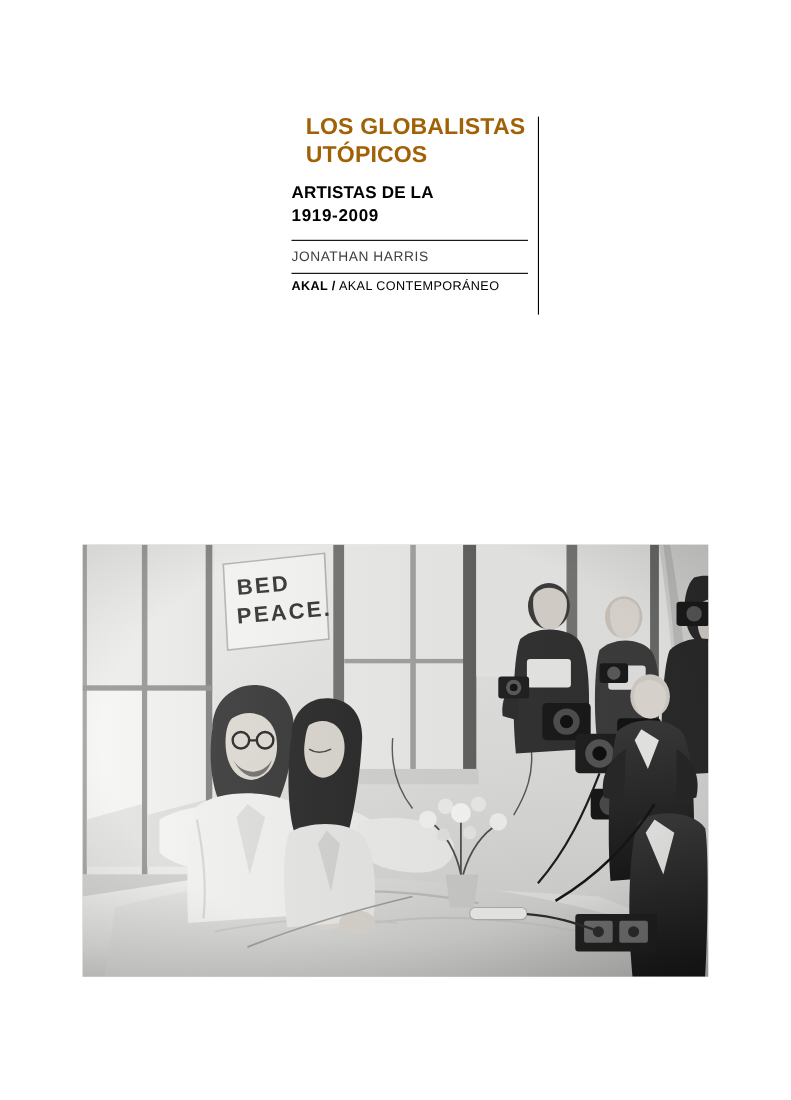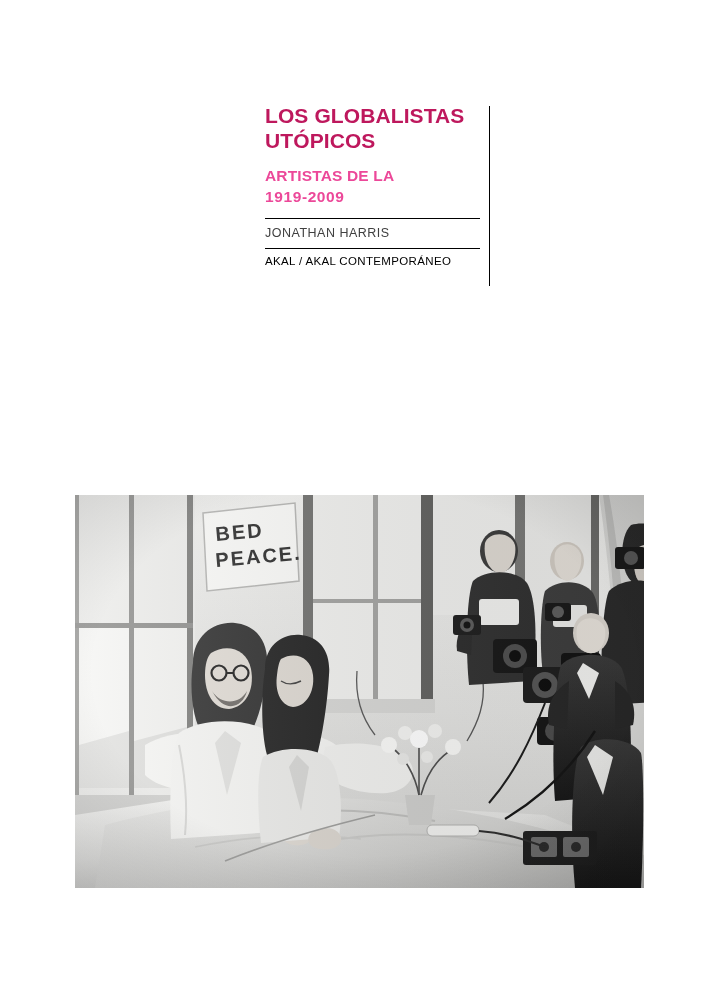--- a/index.html
+++ b/index.html
@@ -31,29 +31,29 @@
     top: 3px;
     width: 1px;
     height: 180px;
     background: #000;
   }
   .main-title {
     font-size: 21px;
     font-weight: bold;
     line-height: 1.21;
     letter-spacing: 0.1px;
-    color: #be185d;
-    margin: 0 0 12px 0;
+    color: #a16207;
+    margin: 0 0 12px 13px;
   }
   .subtitle {
     font-size: 15.5px;
     font-weight: bold;
     line-height: 1.29;
     letter-spacing: 0.15px;
-    color: #ec4899;
+    color: #000000;
     margin: 0;
   }
   .subtitle .years {
     display: block;
     margin-top: 1px;
     letter-spacing: 0.6px;
   }
   .author-rule {
     border: 0;
     border-top: 1px solid #000;
@@ -72,21 +72,21 @@
     border-top: 1px solid #000;
     margin: 8px 0 6px 0;
     width: 100%;
   }
   .imprint {
     font-size: 11.5px;
     letter-spacing: 0.35px;
     color: #000;
     margin: 0;
   }
-  .imprint .brand { font-weight: normal; margin-top: 22px; }
+  .imprint .brand { font-weight: bold; margin-top: 22px; }
   .imprint .series { font-weight: normal; }
 
   
   .photo-frame {
     position: absolute;
     left: 75px;
     top: 495px;
     width: 569px;
     height: 393px;
     overflow: hidden;

